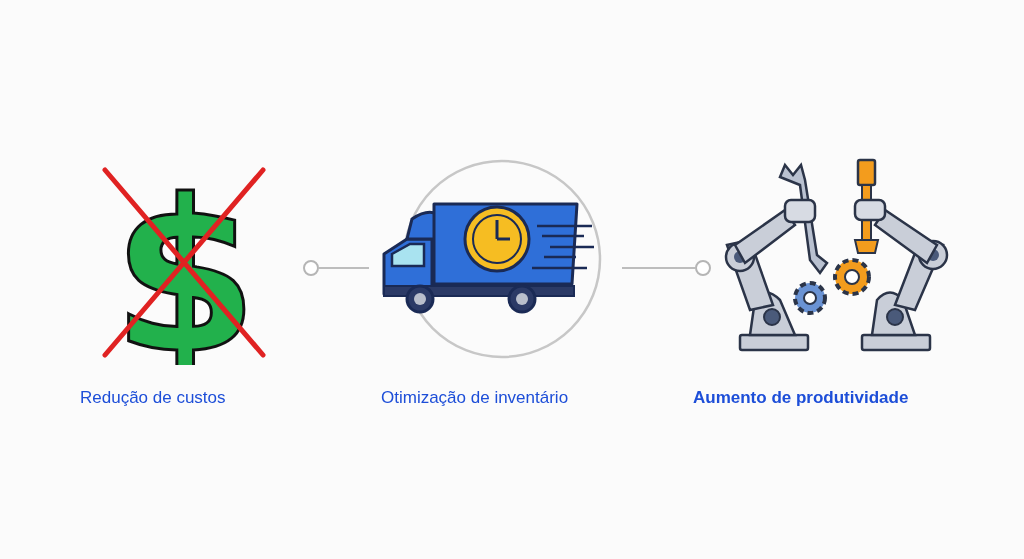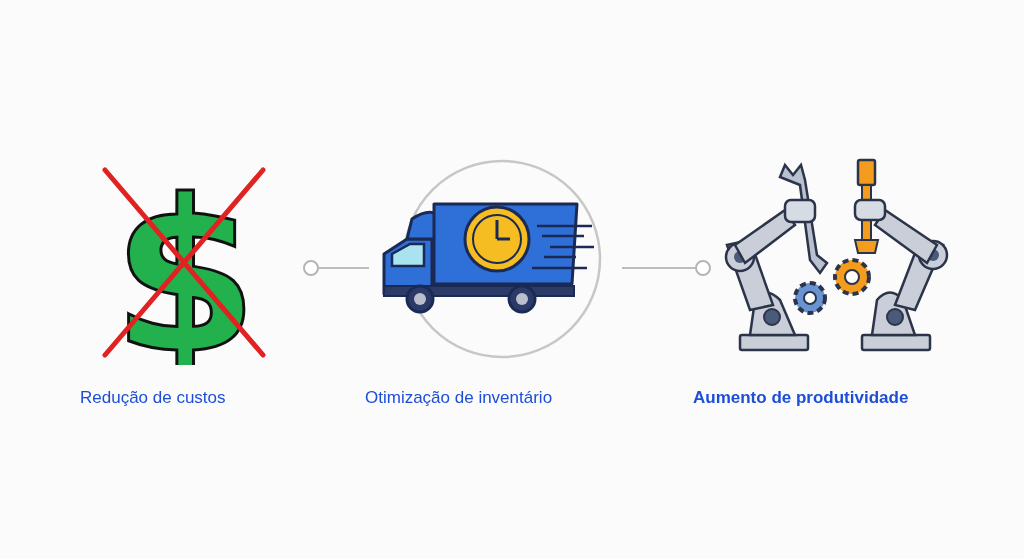--- a/index.html
+++ b/index.html
@@ -83,14 +83,14 @@
     <rect x="140" y="45" width="30" height="20" rx="6" fill="#d7dbe3" stroke="#2b3448" stroke-width="2.5"></rect>
 
     <circle cx="95" cy="143" r="15" fill="#6a93d4" stroke="#2b3448" stroke-width="4" stroke-dasharray="6 4"></circle>
     <circle cx="95" cy="143" r="6" fill="#fff" stroke="#2b3448" stroke-width="2"></circle>
     <circle cx="137" cy="122" r="17" fill="#f39c1d" stroke="#2b3448" stroke-width="4" stroke-dasharray="6 4"></circle>
     <circle cx="137" cy="122" r="7" fill="#fff" stroke="#2b3448" stroke-width="2"></circle>
   </svg>
 </div>
 
 <div class="label" style="left:80px;width:200px;">Redução de custos</div>
-<div class="label" style="left:365px;width:260px;">Otimização de inventário</div>
+<div class="label" style="left:381px;width:260px;">Otimização de inventário</div>
 <div class="label" style="left:693px;width:260px;font-weight:bold;">Aumento de produtividade</div>
 
 </body></html>

